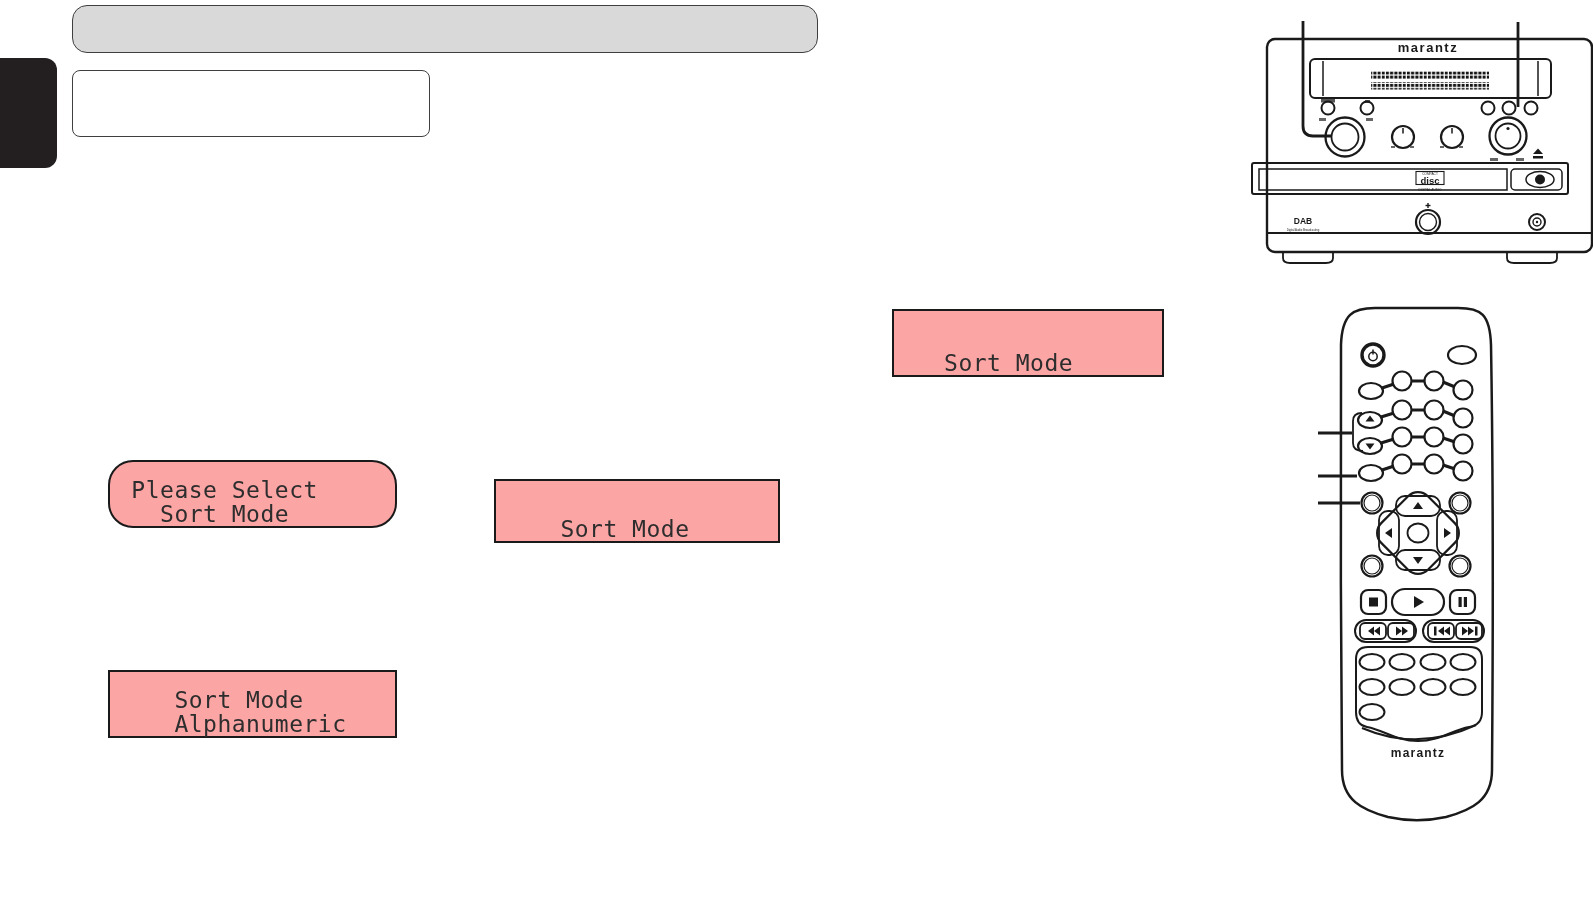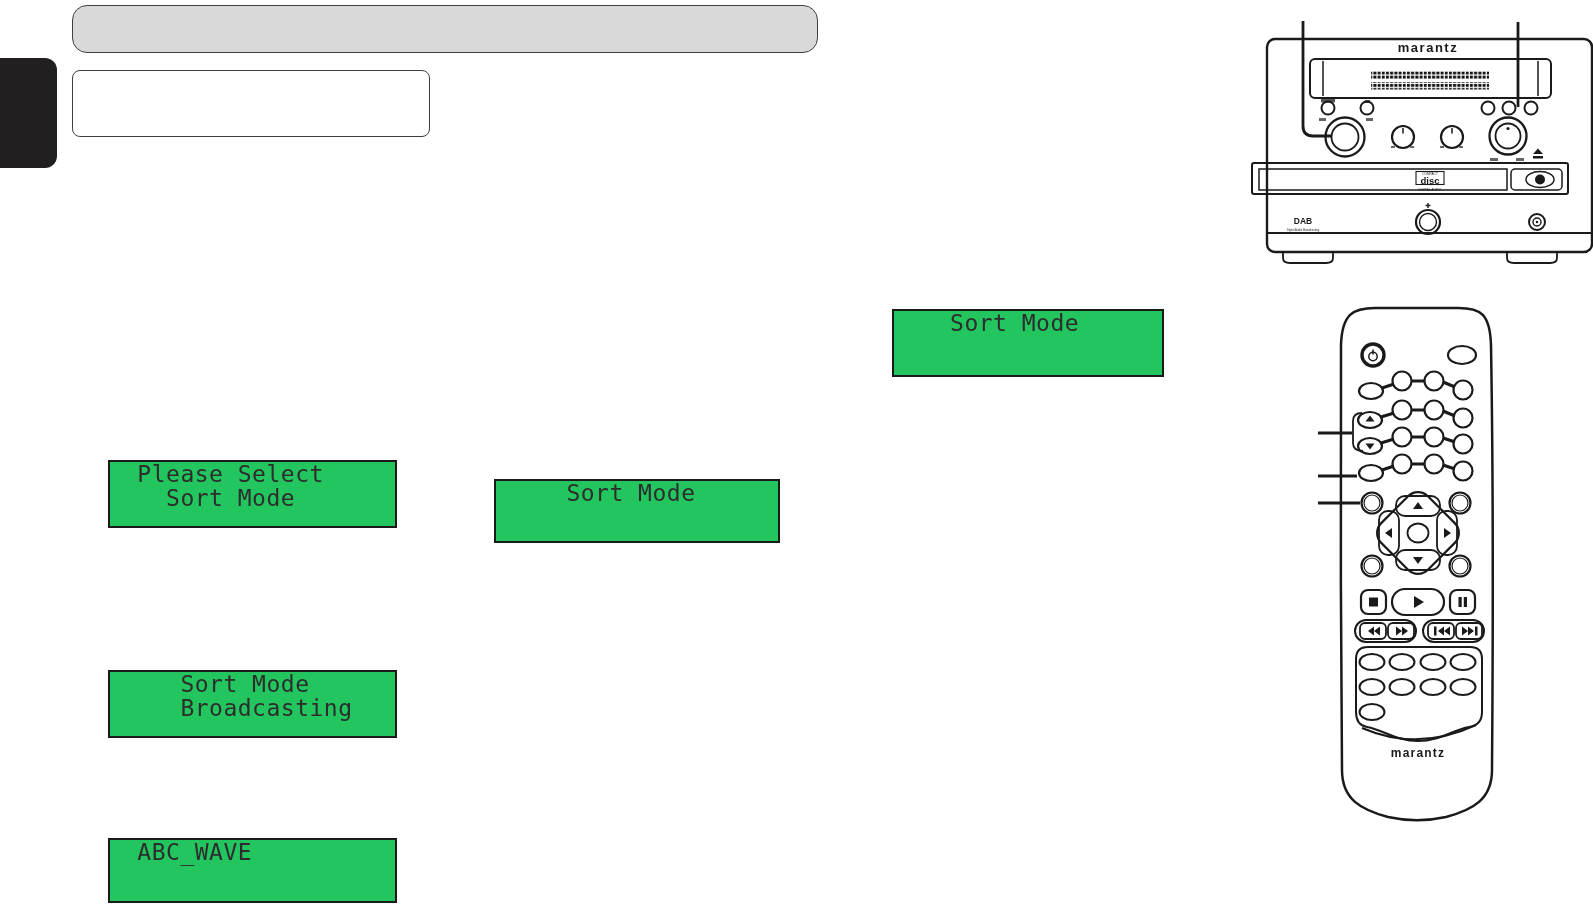--- a/index.html
+++ b/index.html
@@ -19,30 +19,30 @@
     background:#ffffff; border:1.5px solid #3f3f3f; border-radius:8px;
     box-sizing:border-box;
   }
   
   .chapter-tab {
     position:absolute; left:0; top:58px; width:57px; height:110px;
     background:#231f20; border-radius:0 12px 12px 0;
   }
   
   .lcd {
-    position:absolute; background:#22c55e; border:2px solid #1a1a1a;
-    box-sizing:border-box; display:flex; flex-direction:column; justify-content:flex-start;
-    padding-left:13px;
+    position:absolute; background:#fca5a5; border:2px solid #1a1a1a;
+    box-sizing:border-box; display:flex; flex-direction:column; justify-content:flex-end;
+    padding-left:7px;
   }
   .lcd-line {
     font-family:"DejaVu Sans Mono", monospace;
     font-size:23px; line-height:24px; color:#2d2d2d;
     white-space:pre; letter-spacing:0.5px;
   }
-  #lcd1 { left:108px; top:460px; width:289px; height:68px; }
+  #lcd1 { left:108px; top:460px; width:289px; height:68px;border-radius:25px; }
   #lcd2 { left:108px; top:670px; width:289px; height:68px; }
   #lcd3 { left:108px; top:838px; width:289px; height:65px; }
   #lcd4 { left:494px; top:479px; width:286px; height:64px; }
   #lcd5 { left:892px; top:309px; width:272px; height:68px; }
 
   svg { position:absolute; }
   #device-svg { left:1240px; top:0; }
   #remote-svg { left:1250px; top:300px; }
   svg * { vector-effect:none; }
   .ln  { stroke:#1a1a1a; fill:none; }
@@ -57,24 +57,21 @@
   <div class="banner"></div>
   <div class="note-box"></div>
   <div class="chapter-tab"></div>
 
   <div class="lcd" id="lcd1">
     <div class="lcd-line"> Please Select</div>
     <div class="lcd-line">   Sort Mode</div>
   </div>
   <div class="lcd" id="lcd2">
     <div class="lcd-line">    Sort Mode</div>
-    <div class="lcd-line">    Broadcasting</div>
-  </div>
-  <div class="lcd" id="lcd3">
-    <div class="lcd-line"> ABC_WAVE</div>
+    <div class="lcd-line">    Alphanumeric</div>
   </div>
   <div class="lcd" id="lcd4">
     <div class="lcd-line">    Sort Mode</div>
   </div>
   <div class="lcd" id="lcd5">
     <div class="lcd-line">   Sort Mode</div>
   </div>
 
   <svg id="device-svg" width="353" height="270" viewBox="1240 0 353 270">
     <defs>

